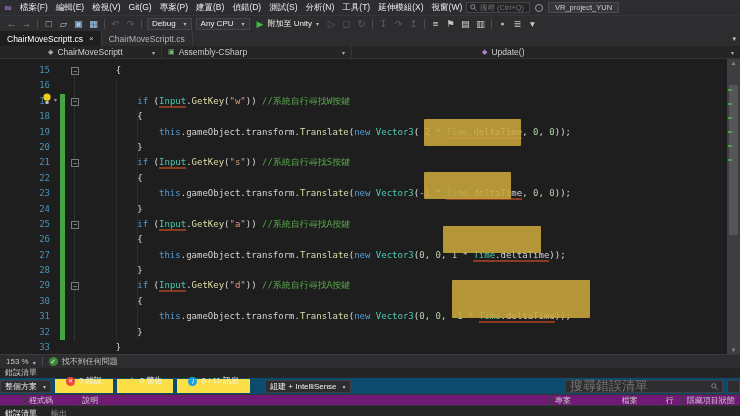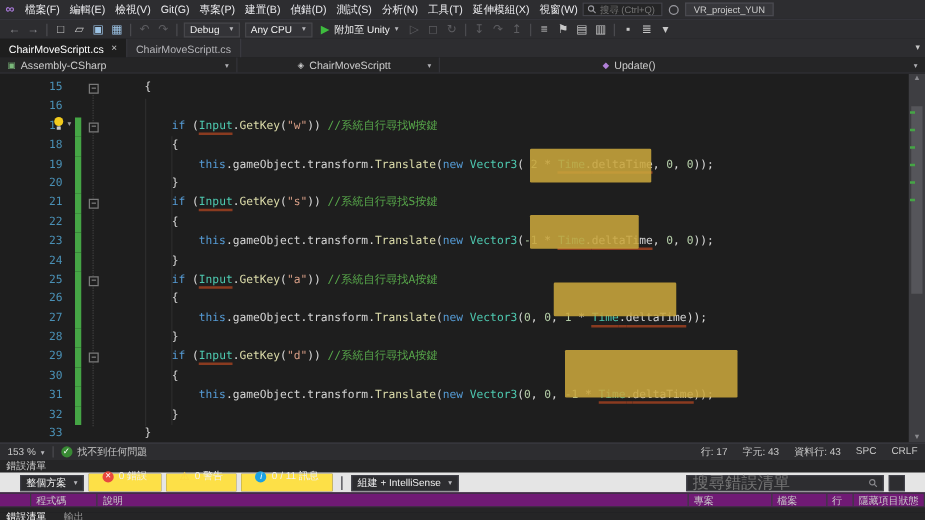--- a/index.html
+++ b/index.html
@@ -74,22 +74,22 @@
            display:flex;align-items:center;font-size:8px;color:#c8c8c8;padding:0 6px;gap:6px}
   .estatus .zoom{display:flex;gap:4px;align-items:flex-end}
   .esep{width:1px;height:9px;background:#4a4a4e}
   .health{display:flex;align-items:center;gap:4px}
   .okico{width:9px;height:9px;border-radius:50%;background:#388a34;color:#fff;font-size:7px;line-height:9px;text-align:center}
   .est-right{margin-left:auto;display:flex;gap:12px}
 
   
   .ptitle{position:absolute;top:368px;left:0;right:0;height:10px;background:#252526;font-size:8px;line-height:10px;
           color:#cccccc;padding-left:5px}
-  .ptoolbar{position:absolute;top:378px;left:0;right:0;height:16px;background:#e5e5e5;display:flex;align-items:center;
-            padding:0 16px;gap:4px}
+  .ptoolbar{position:absolute;top:378px;left:0;right:0;height:16px;background:#0c4a6e;display:flex;align-items:center;
+            padding:0 0;gap:4px}
   .pselect{display:flex;align-items:center;height:13px;background:#2d2d30;border:1px solid #3f3f46;color:#f1f1f1;
            font-size:8px;padding:0 4px;gap:6px;white-space:nowrap}
   .ptoggle{display:flex;align-items:flex-end;height:13px;background:#2d2d30;border:7px solid #fde047;color:#f1f1f1;
            font-size:8px;padding:0 4px;gap:4px;white-space:nowrap}
   .errico{width:9px;height:9px;border-radius:50%;background:#e9483f;color:#fff;font-size:6px;line-height:9px;text-align:center}
   .warnico{color:#fdd243;font-size:9px;line-height:9px}
   .infoico{width:9px;height:9px;border-radius:50%;background:#1ba1e2;color:#fff;font-size:7px;line-height:9px;text-align:center;font-style:italic}
   .psep{width:1px;height:11px;background:#3f3f46;margin:0 3px}
   .psearch{margin-left:auto;display:flex;align-items:center;width:158px;height:13px;background:#2d2d30;border:1px solid #3f3f46;padding:0 4px;gap:3px}
   .psearch input{flex:1;min-width:0;background:transparent;border:none;outline:none;color:#8a8a8e;font-size:13px;font-family:Liberation Serif, serif}
@@ -189,28 +189,28 @@
           <span class="x">×</span>
         </div>
         <div class="tab">
           <span>ChairMoveScriptt.cs</span>
         </div>
       </div>
     <span class="tab-dd">▾</span>
   </div>
 
   <div class="navbar">
+    <div class="navsec" style="width:162px;padding-left:48px">
+      <span class="navico" style="color:#c8c8c8">◈</span>
+      <span>ChairMoveScriptt</span>
+      <span class="navcaret">▾</span>
+    </div>
     <div class="navsec" style="width:190px">
       <span class="navico" style="color:#7ab87a">▣</span>
       <span>Assembly-CSharp</span>
-      <span class="navcaret">▾</span>
-    </div>
-    <div class="navsec" style="width:162px;padding-left:48px">
-      <span class="navico" style="color:#c8c8c8">◈</span>
-      <span>ChairMoveScriptt</span>
       <span class="navcaret">▾</span>
     </div>
     <div class="navsec" style="flex:1;padding-left:130px;border-right:none">
       <span class="navico" style="color:#b180d7">◆</span>
       <span>Update()</span>
       <span class="navcaret">▾</span>
     </div>
   </div>
 
   <div class="editor">
@@ -368,27 +368,20 @@
   <div class="estatus">
     <div class="zoom">
       <span>153 %</span>
       <span class="tcaret">▾</span>
     </div>
     <div class="esep"></div>
     <div class="health">
       <span class="okico">✓</span>
       <span>找不到任何問題</span>
     </div>
-    <div class="est-right">
-      <span>行: 17</span>
-      <span>字元: 43</span>
-      <span>資料行: 43</span>
-      <span>SPC</span>
-      <span>CRLF</span>
-    </div>
   </div>
 
   <div class="ptitle">錯誤清單</div>
 
   <div class="ptoolbar">
     <div class="pselect">
       <span>整個方案</span>
       <span class="tcaret">▾</span>
     </div>
     <div class="ptoggle">

